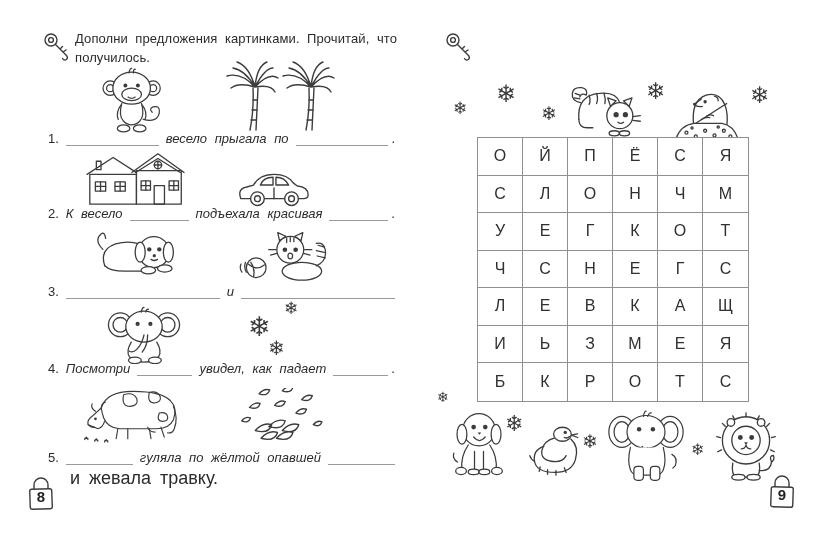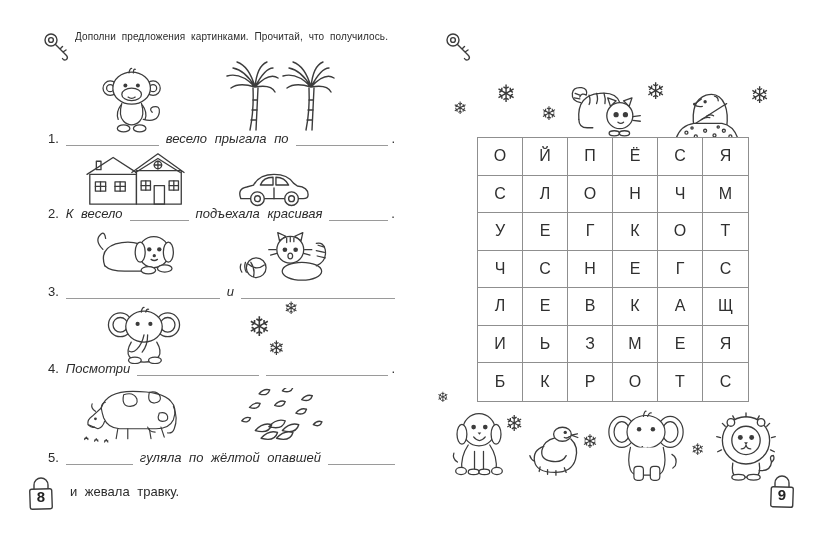--- a/index.html
+++ b/index.html
@@ -6,40 +6,40 @@
   body{
     width:819px;height:537px;background:#ffffff;
     font-family:"Liberation Sans", sans-serif;color:#262626;
     position:relative;overflow:hidden;
   }
   .page{position:absolute;top:0;height:537px;}
   #page-left{left:0;width:420px;}
   #page-right{left:420px;width:399px;}
 
   .instruction{
-    position:absolute;font-size:10px;line-height:1.45;color:#2b2b2b;
+    position:absolute;font-size:13px;line-height:1.45;color:#2b2b2b;
     text-align:justify;word-spacing:3px;letter-spacing:.1px;
   }
   .keyicon{position:absolute;}
   svg{display:block;}
   .art path,.art circle,.art ellipse,.art rect,.art line,.art polyline{
     fill:none;stroke:#3c3c3c;stroke-width:1.4;stroke-linecap:round;stroke-linejoin:round;
   }
   .art .fw{fill:#ffffff;}
   .art .fd{fill:#3c3c3c;stroke:none;}
 
   .sentence{
     position:absolute;left:48px;width:347px;display:flex;align-items:baseline;
     font-size:13px;color:#2b2b2b;word-spacing:4px;white-space:nowrap;gap:7px;
   }
   .sentence .blank{flex:1 1 60px;min-width:40px;border-bottom:1.2px solid #9a9a9a;height:12px;align-self:flex-end;}
   .sentence .num{flex:0 0 auto;}
   .sentence .txt{flex:0 0 auto;font-style:italic;}
   .sentence .end{flex:0 0 auto;margin-left:-4px;}
-  .sent-line2{position:absolute;left:70px;font-size:13px;color:#2b2b2b;word-spacing:4px;margin-top:16px;}
+  .sent-line2{position:absolute;left:70px;font-size:18px;color:#2b2b2b;word-spacing:4px;}
 
   .flake{position:absolute;color:#3a3a3a;line-height:1;}
 
   .pic{position:absolute;}
 
   #letter-grid{
     position:absolute;left:57px;top:137px;
     display:grid;grid-template-columns:repeat(6,45px);grid-auto-rows:37.5px;
     border:1px solid #8f8f8f;background:#fff;
   }
@@ -212,20 +212,21 @@
     </svg>
   </div>
   <span class="flake" style="left:248px;top:314px;font-size:27px">❄</span>
   <span class="flake" style="left:284px;top:300px;font-size:17px">❄</span>
   <span class="flake" style="left:268px;top:338px;font-size:20px">❄</span>
 
   <div class="sentence" style="top:361px">
     <span class="num">4.</span>
     <span class="txt">Посмотри</span>
     <span class="blank"></span>
+    <span class="txt">увидел, как падает</span>
     <span class="blank"></span>
     <span class="end">.</span>
   </div>
 
   <div class="pic" style="left:78px;top:381px">
     <svg class="art" width="112" height="64" viewBox="0 0 135 76">
       <path d="M28 32 Q34 12 66 12 Q102 12 112 24 Q120 32 115 46 Q110 57 94 57 L50 57 Q36 56 31 44 Q29 38 28 32 Z" class="fw"></path>
       <path d="M55 16 q12 -4 16 5 q2 8 -8 9 q-11 0 -8 -14 z M86 13 q10 -2 13 5 q2 7 -7 8 q-9 0 -6 -13 z M98 38 q8 -2 10 4 q1 6 -6 6 q-8 0 -4 -10 z"></path>
       <path d="M28 32 L17 42 Q11 46 12 52 L24 57 Q30 55 32 48"></path>
       <path d="M21 36 q-6 -4 -4 -9 M28 33 q0 -7 5 -8"></path>

